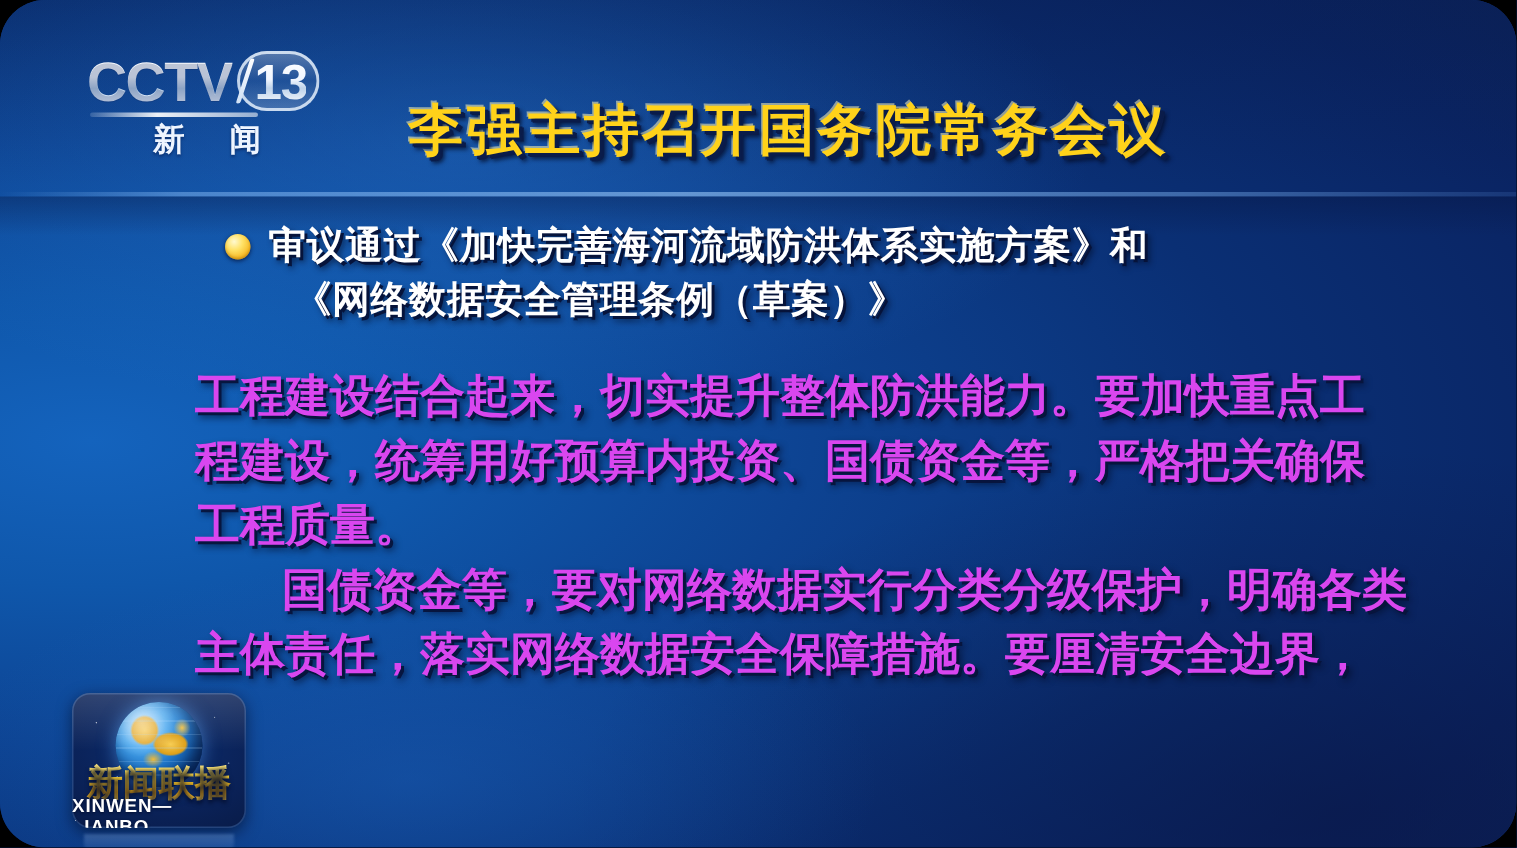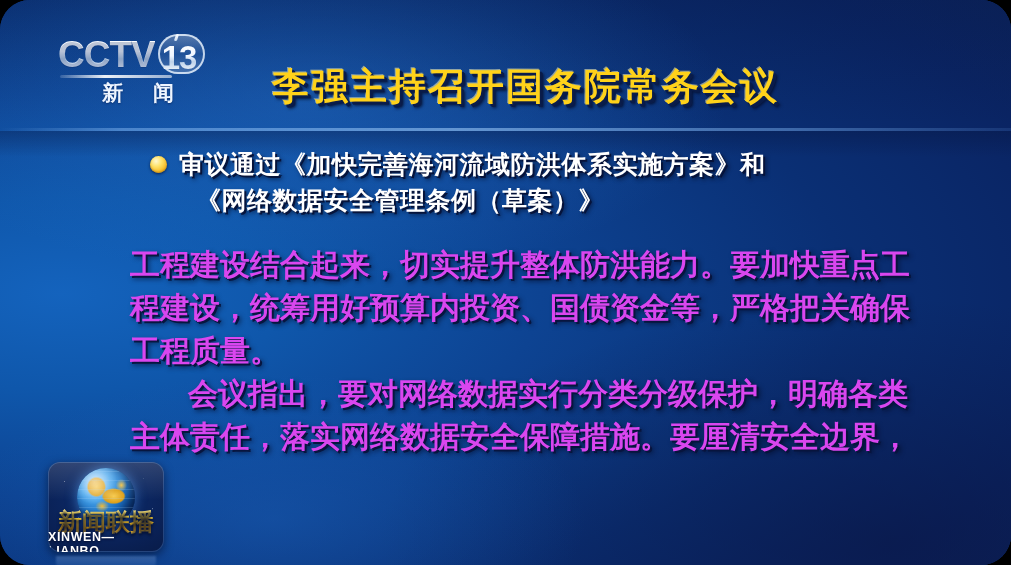--- a/index.html
+++ b/index.html
@@ -101,21 +101,20 @@
   .cctv-13wrap {
     position: relative;
     margin-left: 3px;
     display: flex;
     align-items: center;
     height: 40px;
     padding: 0 9px 0 4px;
     border-radius: 20px;
     background: linear-gradient(180deg, rgba(255,255,255,.30) 0%, rgba(255,255,255,.05) 50%, rgba(255,255,255,.22) 100%);
     box-shadow: inset 0 0 0 2px rgba(235,245,255,.80);
-    flex-direction: column;
   }
   .cctv-slash {
     display: inline-block;
     width: 3px;
     height: 30px;
     margin-right: 5px;
     background: linear-gradient(180deg,#ffffff,#cfe0f5);
     transform: skewX(-18deg);
     border-radius: 2px;
   }
@@ -358,21 +357,21 @@
       <span>《网络数据安全管理条例（草案）》</span>
     </div>
   </div>
 
   <div id="headline">李强主持召开国务院常务会议</div>
 
   <div id="bodycopy">
     <div class="body-line">工程建设结合起来，切实提升整体防洪能力。要加快重点工</div>
     <div class="body-line">程建设，统筹用好预算内投资、国债资金等，严格把关确保</div>
     <div class="body-line">工程质量。</div>
-    <div class="body-line para-start">会议指出，要对网络数据实行分类分级保护，明确各类</div>
+    <div class="body-line para-start">国债资金等，要对网络数据实行分类分级保护，明确各类</div>
     <div class="body-line">主体责任，落实网络数据安全保障措施。要厘清安全边界，</div>
   </div>
 
   <div id="lianbo-badge">
     <div class="badge-stars"></div>
     <div class="badge-globe"></div>
     <div class="badge-cn">新闻联播</div>
     <div class="badge-en">XINWEN—LIANBO</div>
     <div class="badge-gloss"></div>
   </div>

